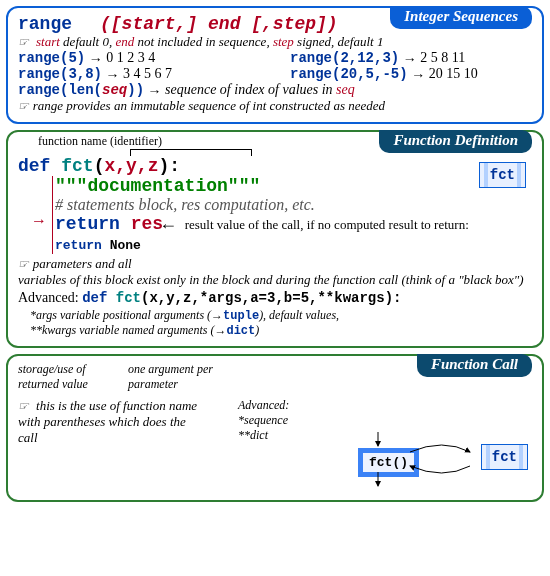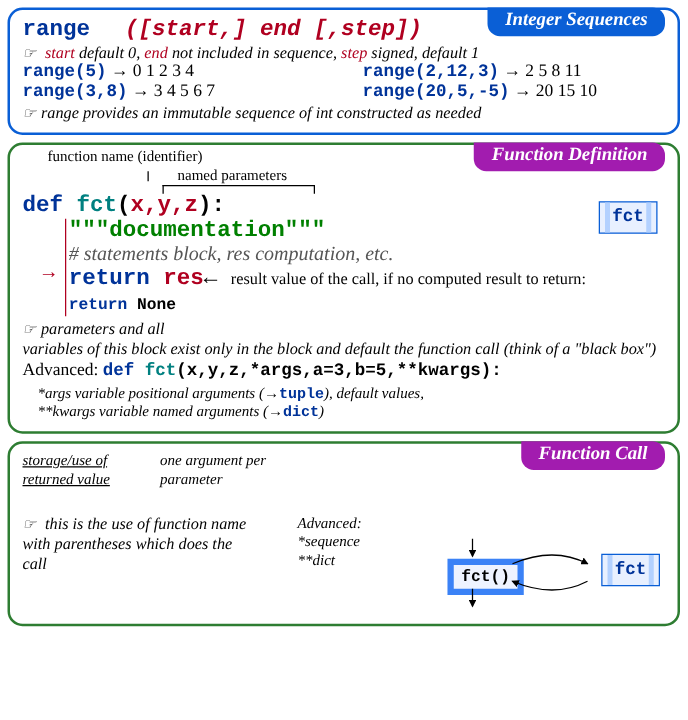--- a/index.html
+++ b/index.html
@@ -25,21 +25,21 @@
     top: -2px;
     right: 10px;
     color: #fff;
     font-weight: bold;
     font-style: italic;
     font-size: 15px;
     padding: 2px 14px 4px 14px;
     border-radius: 0 10px 10px 10px;
   }
   .title-blue { background: #0a5fd6; }
-  .title-green { background: #a21caf; }
+  .title-green { background: #0c4a6e; }
   .mono { font-family: 'Courier New', monospace; font-weight: bold; }
   .kw { color: #003399; }     
   .fn { color: #008080; }     
   .arg { color: #b00020; }    
   .str { color: #008000; }    
   .ret { color: #b00020; }
   .ital { font-style: italic; }
   .note { font-style: italic; font-size: 13px; }
   .hand { font-family: Georgia, serif; font-size:12px; }
   .row { display: flex; gap: 30px; }
@@ -139,32 +139,32 @@
   <div class="row">
     <div class="col">
       <span class="mono kw">range(3,8)</span>
       <span>→ 3 4 5 6 7</span>
     </div>
     <div class="col">
       <span class="mono kw">range(20,5,-5)</span>
       <span>→ 20 15 10</span>
     </div>
   </div>
+  <div>
+    <span class="mono kw">range(len(</span><span class="mono" style="color:#b00020;font-style:italic">seq</span><span class="mono kw">))</span>
+    <span>→ </span><span class="ital">sequence of index of values in </span><span class="ital" style="color:#b00020">seq</span>
+  </div>
 
   <div class="note finger">range provides an immutable sequence of int constructed as needed</div>
 </div>
 
 <div class="panel panel-green" style="padding-top:2px;">
   <div class="panel-title title-green">Function Definition</div>
 
   <div class="hand" style="margin-left:20px;">function name (identifier)</div>
-  <div class="hand" style="margin-left:100px;">
-    <span style="display:inline-block;border-left:1px solid #000;height:8px;vertical-align:middle;margin-right:20px;"></span>
-    <span>named parameters</span>
-  </div>
   <div class="bracket-top"></div>
 
   <div style="display:flex;align-items:flex-start;gap:10px;">
     <div style="flex:1;">
       <div class="mono codebig">
         <span class="kw">def</span>
         <span class="fn">fct</span><span>(</span><span class="arg">x,y,z</span><span>):</span>
       </div>
       <div class="block-indent">
         <span class="arrow-in">→</span>
@@ -182,46 +182,46 @@
     <div style="padding-top:6px;padding-right:6px;">
       <div class="fctbox">
         <span class="bar-l"></span><span class="bar-r"></span>
         <span>fct</span>
       </div>
     </div>
   </div>
 
   <div class="note" style="margin-top:2px;">
     <span class="finger">parameters and all</span><br>
-    <span>variables of this block exist only </span><span style="font-style:italic">in</span><span> the block and </span><span style="font-style:italic">default</span><span> the function call (think of a "black box")</span>
+    <span>variables of this block exist only </span><span style="font-style:italic">in</span><span> the block and </span><span style="font-style:italic">during</span><span> the function call (think of a "black box")</span>
   </div>
 
   <div style="margin-top:2px;">
     <span>Advanced: </span>
     <span class="mono">
       <span class="kw">def</span>
       <span class="fn">fct</span><span style="color:#000">(x,y,z,*args,a=3,b=5,**kwargs):</span>
     </span>
   </div>
   <div class="small-ann" style="margin-left:12px;margin-top:2px;">
     <span>*args variable positional arguments (→</span><span class="mono kw" style="font-style:normal">tuple</span><span>), default values,</span><br>
     <span>**kwargs variable named arguments (→</span><span class="mono kw" style="font-style:normal">dict</span><span>)</span>
   </div>
 </div>
 
 <div class="panel panel-green" style="min-height:130px;">
   <div class="panel-title title-green">Function Call</div>
 
 
   <div style="display:flex;gap:20px;">
-    <div class="small-ann" style="width:90px;text-decoration:underline;">storage/use of returned value</div>
+    <div class="small-ann" style="width:90px;">storage/use of returned value</div>
     <div class="small-ann" style="width:110px;">one argument per parameter</div>
   </div>
 
-  <div style="display:flex;gap:30px;margin-top:20px;">
+  <div style="display:flex;gap:30px;margin-top:6px;">
     <div class="note finger" style="width:190px;">
       <span>this is the use of function name </span><span style="font-style:italic">with parentheses</span><span> which does the call</span>
     </div>
     <div class="small-ann">
       <span>Advanced:</span><br>
       <span>*sequence</span><br>
       <span>**dict</span>
     </div>
   </div>
 

